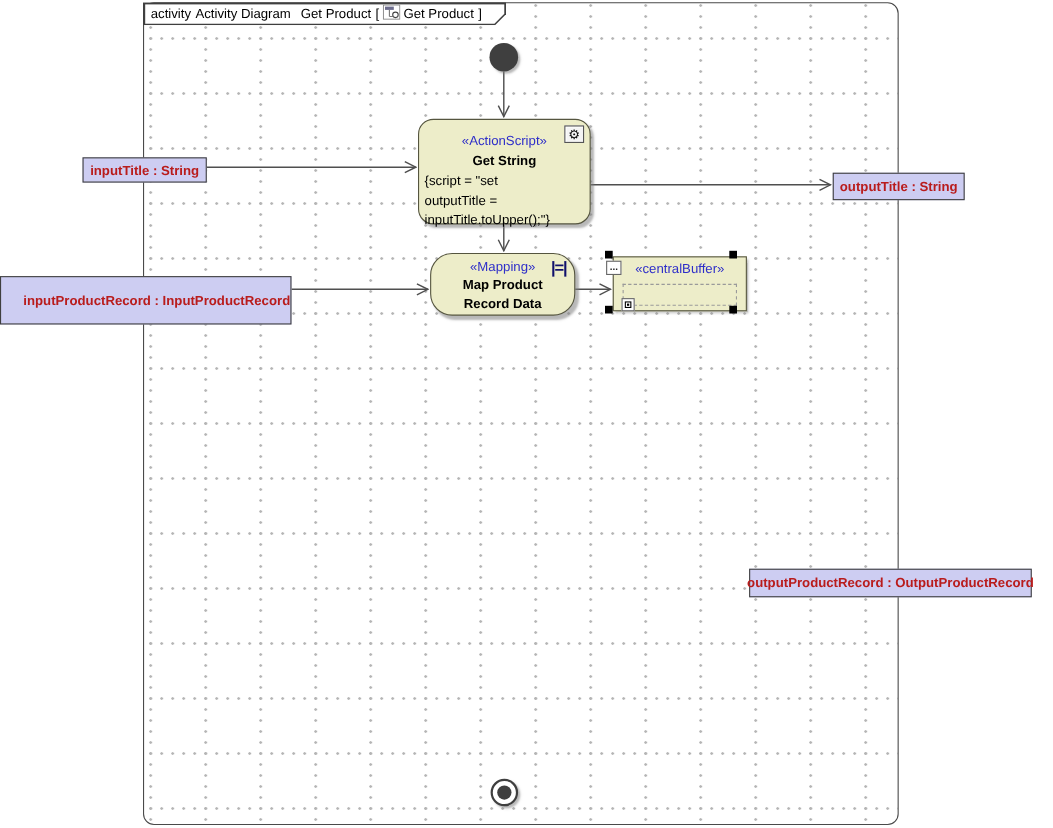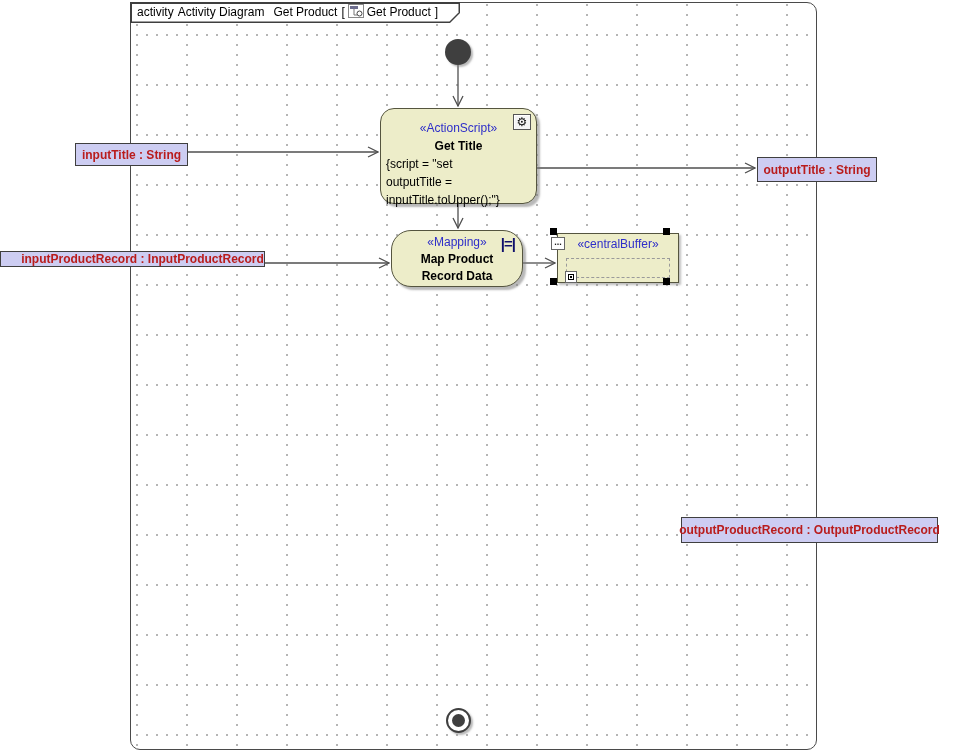--- a/index.html
+++ b/index.html
@@ -144,21 +144,21 @@
     <path d="M537 168 H755" fill="none" stroke="#4F4F4F" stroke-width="1.3" marker-end="url(#openArrow)"></path>
     <path d="M458 204 V228" fill="none" stroke="#4F4F4F" stroke-width="1.3" marker-end="url(#openArrow)"></path>
     <path d="M265 263 H389" fill="none" stroke="#4F4F4F" stroke-width="1.3" marker-end="url(#openArrow)"></path>
     <path d="M523 263 H555" fill="none" stroke="#4F4F4F" stroke-width="1.3" marker-end="url(#openArrow)"></path>
   </svg>
 
   <div class="initial"></div>
 
   <div class="action" style="left:380px; top:108px; width:157px; height:96px; padding-top:10px;">
     <span class="stereo">«ActionScript»</span>
-    <span class="name">Get Title</span>
+    <span class="name">Get String</span>
     <div class="script">
       <span>{script = "set</span>
       <span>outputTitle =</span>
       <span>inputTitle.toUpper();"}</span>
     </div>
     <span class="gear-box">⚙</span>
   </div>
 
   <div class="action mapping" style="left:391px; top:230px; width:132px; height:57px; padding-top:3px;border-radius:20px;">
     <span class="stereo">«Mapping»</span>
@@ -177,20 +177,20 @@
   <div class="handle" style="left:663px; top:278px;"></div>
   <div class="manip-dots">...</div>
   <div class="manip-pin">
     <span class="inner">
         <span class="dot"></span>
       </span>
   </div>
 
   <div class="param" style="left:75px; top:143px; width:113px; height:23px;">inputTitle : String</div>
   <div class="param" style="left:757px; top:157px; width:120px; height:25px;">outputTitle : String</div>
-  <div class="param" style="left:0px; top:251px; width:265px; height:16px;padding-left:20px;">inputProductRecord : InputProductRecord</div>
+  <div class="param" style="left:0px; top:251px; width:265px; height:44px;padding-left:20px;">inputProductRecord : InputProductRecord</div>
   <div class="param" style="left:681px; top:517px; width:257px; height:26px;">outputProductRecord : OutputProductRecord</div>
 
   <div class="final">
     <span class="core"></span>
   </div>
 
 </div>
 
 </body></html>

